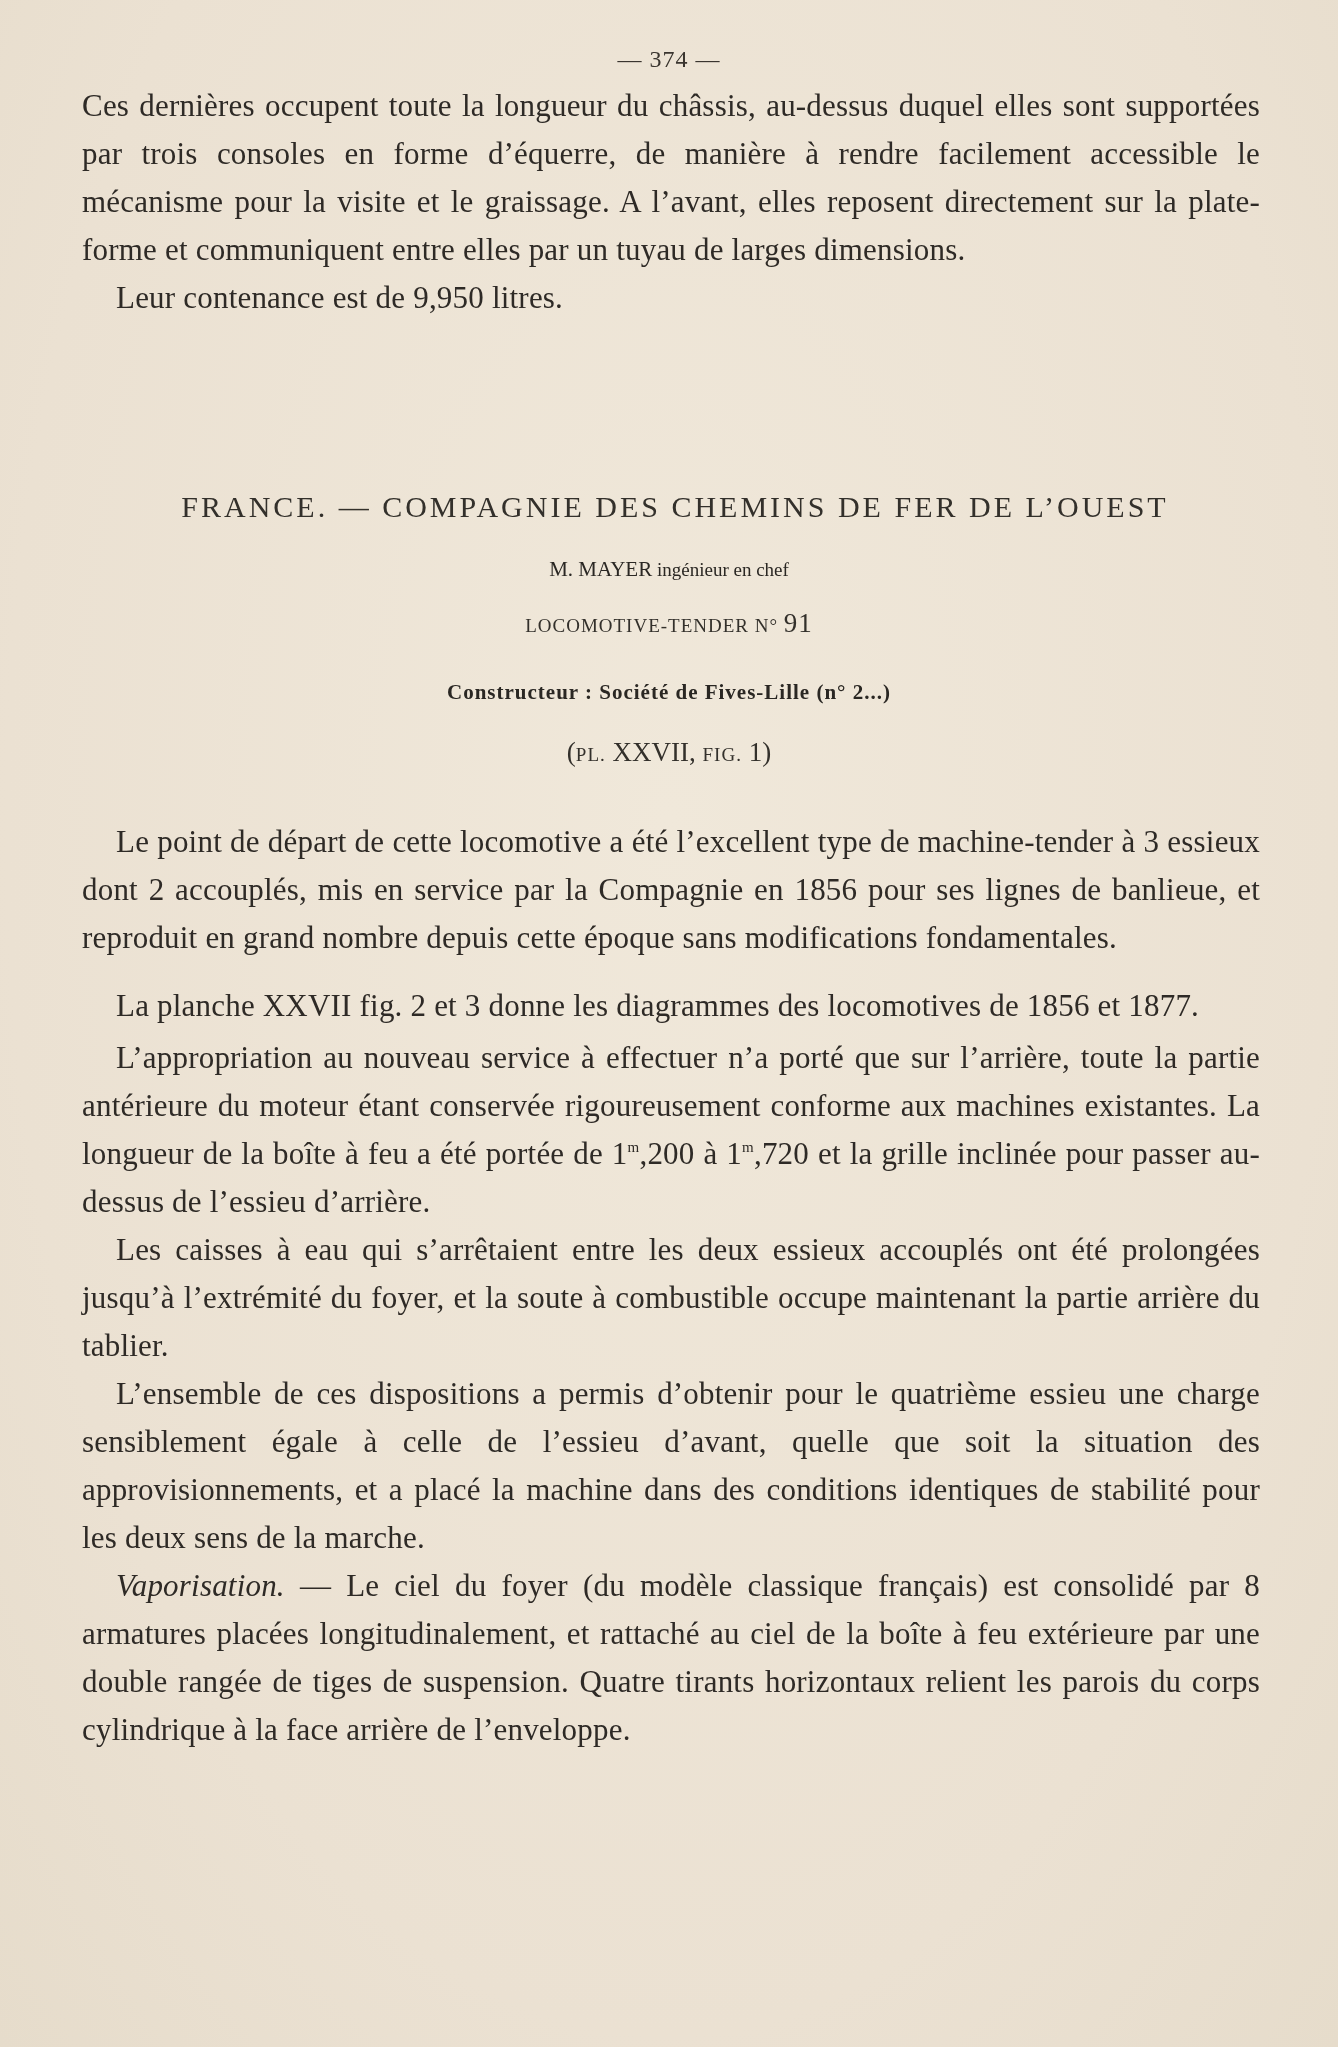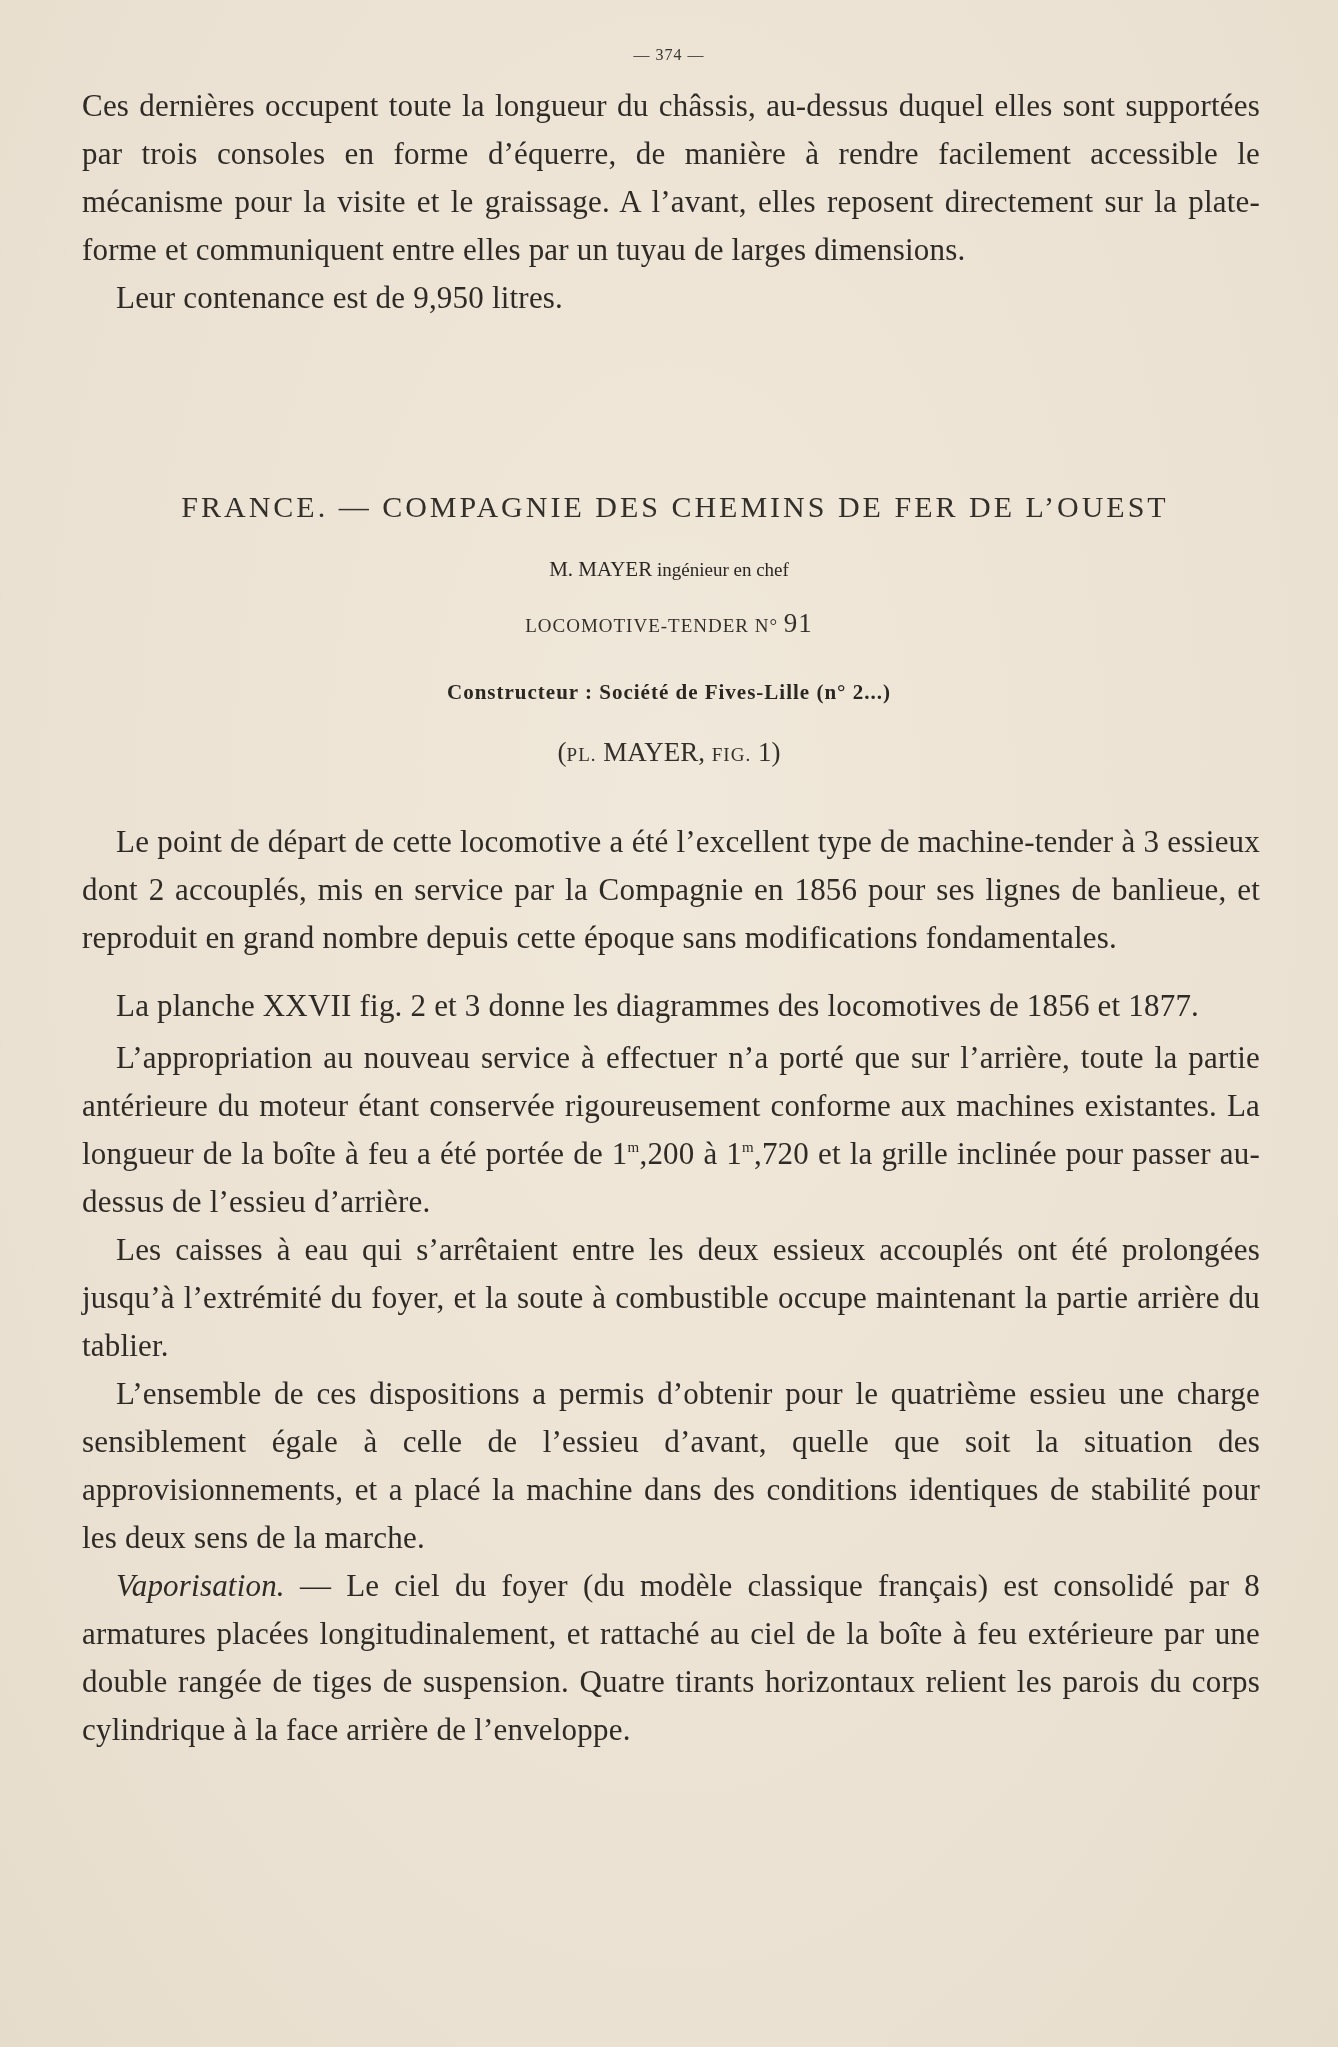--- a/index.html
+++ b/index.html
@@ -6,21 +6,21 @@
   body {
     width: 1338px; height: 2047px; overflow: hidden;
     background: #ede4d6;
     font-family: "Liberation Serif", "DejaVu Serif", serif;
     color: #2e2a26;
     position: relative;
   }
   .page { position: absolute; left: 0; top: 0; width: 1338px; height: 2047px;
     background: radial-gradient(ellipse at 50% 40%, #f0e8da 0%, #ebe1d2 70%, #e6dccb 100%); }
   .folio { position: absolute; top: 46px; left: 0; width: 100%; text-align: center;
-    font-size: 16px; letter-spacing: 1px; color: #3a352f; }
+    font-size: 24px; letter-spacing: 1px; color: #3a352f; }
   .body-text { position: absolute; left: 82px; width: 1178px; font-size: 31px;
     line-height: 48px; text-align: justify; letter-spacing: 0.2px; }
   .body-text p { margin: 0; }
   .ind { text-indent: 34px; }
   sup { font-size: 15px; vertical-align: 12px; line-height: 0; }
   .heading-block { position: absolute; left: 0; width: 1338px; text-align: center; }
   .h-company { top: 490px; font-size: 30px; letter-spacing: 3px; color: #33302b; padding-left: 6px; }
   .h-engineer { top: 557px; font-size: 19px; font-weight: normal; color: #2a2723; }
   .h-engineer .name { font-size: 21px; }
   .h-loco { top: 608px; font-size: 19px; letter-spacing: 1px; color: #33302b; }
@@ -45,21 +45,21 @@
       <span>elles reposent directement sur la plate-forme et communiquent entre elles par</span>
       <span>un tuyau de larges dimensions.</span>
     </p>
     <p class="ind">Leur contenance est de 9,950 litres.</p>
   </div>
 
   <div class="heading-block h-company">FRANCE. — COMPAGNIE DES CHEMINS DE FER DE L’OUEST</div>
   <div class="heading-block h-engineer"><span class="name">M. MAYER</span><span> ingénieur en chef</span></div>
   <div class="heading-block h-loco"><span>LOCOMOTIVE-TENDER N° </span><span class="num">91</span></div>
   <div class="heading-block h-builder">Constructeur : Société de Fives-Lille (n° 2...)</div>
-  <div class="heading-block h-plate"><span>(</span><span class="sc">PL.</span><span> MAYER, </span><span class="sc">FIG.</span><span> 1)</span></div>
+  <div class="heading-block h-plate"><span>(</span><span class="sc">PL.</span><span> XXVII, </span><span class="sc">FIG.</span><span> 1)</span></div>
 
   <div class="body-text" style="top:818px;">
     <p class="ind" style="margin-bottom:20px;">Le point de départ de cette locomotive a été l’excellent type de machine-tender à 3 essieux dont 2 accouplés, mis en service par la Compagnie en 1856 pour ses lignes de banlieue, et reproduit en grand nombre depuis cette époque sans modifications fondamentales.</p>
     <p class="ind" style="margin-bottom:4px;">La planche XXVII fig. 2 et 3 donne les diagrammes des locomotives de 1856 et 1877.</p>
     <p class="ind"><span>L’appropriation au nouveau service à effectuer n’a porté que sur l’arrière, toute la partie antérieure du moteur étant conservée rigoureusement conforme aux machines existantes. La longueur de la boîte à feu a été portée de 1</span><sup>m</sup><span>,200 à 1</span><sup>m</sup><span>,720 et la grille inclinée pour passer au-dessus de l’essieu d’arrière.</span></p>
     <p class="ind">Les caisses à eau qui s’arrêtaient entre les deux essieux accouplés ont été prolongées jusqu’à l’extrémité du foyer, et la soute à combustible occupe maintenant la partie arrière du tablier.</p>
     <p class="ind">L’ensemble de ces dispositions a permis d’obtenir pour le quatrième essieu une charge sensiblement égale à celle de l’essieu d’avant, quelle que soit la situation des approvisionnements, et a placé la machine dans des conditions identiques de stabilité pour les deux sens de la marche.</p>
     <p class="ind" style=""><em>Vaporisation.</em><span> — Le ciel du foyer (du modèle classique français) est consolidé par 8 armatures placées longitudinalement, et rattaché au ciel de la boîte à feu extérieure par une double rangée de tiges de suspension. Quatre tirants horizontaux relient les parois du corps cylindrique à la face arrière de l’enveloppe.</span></p>
   </div>
 

